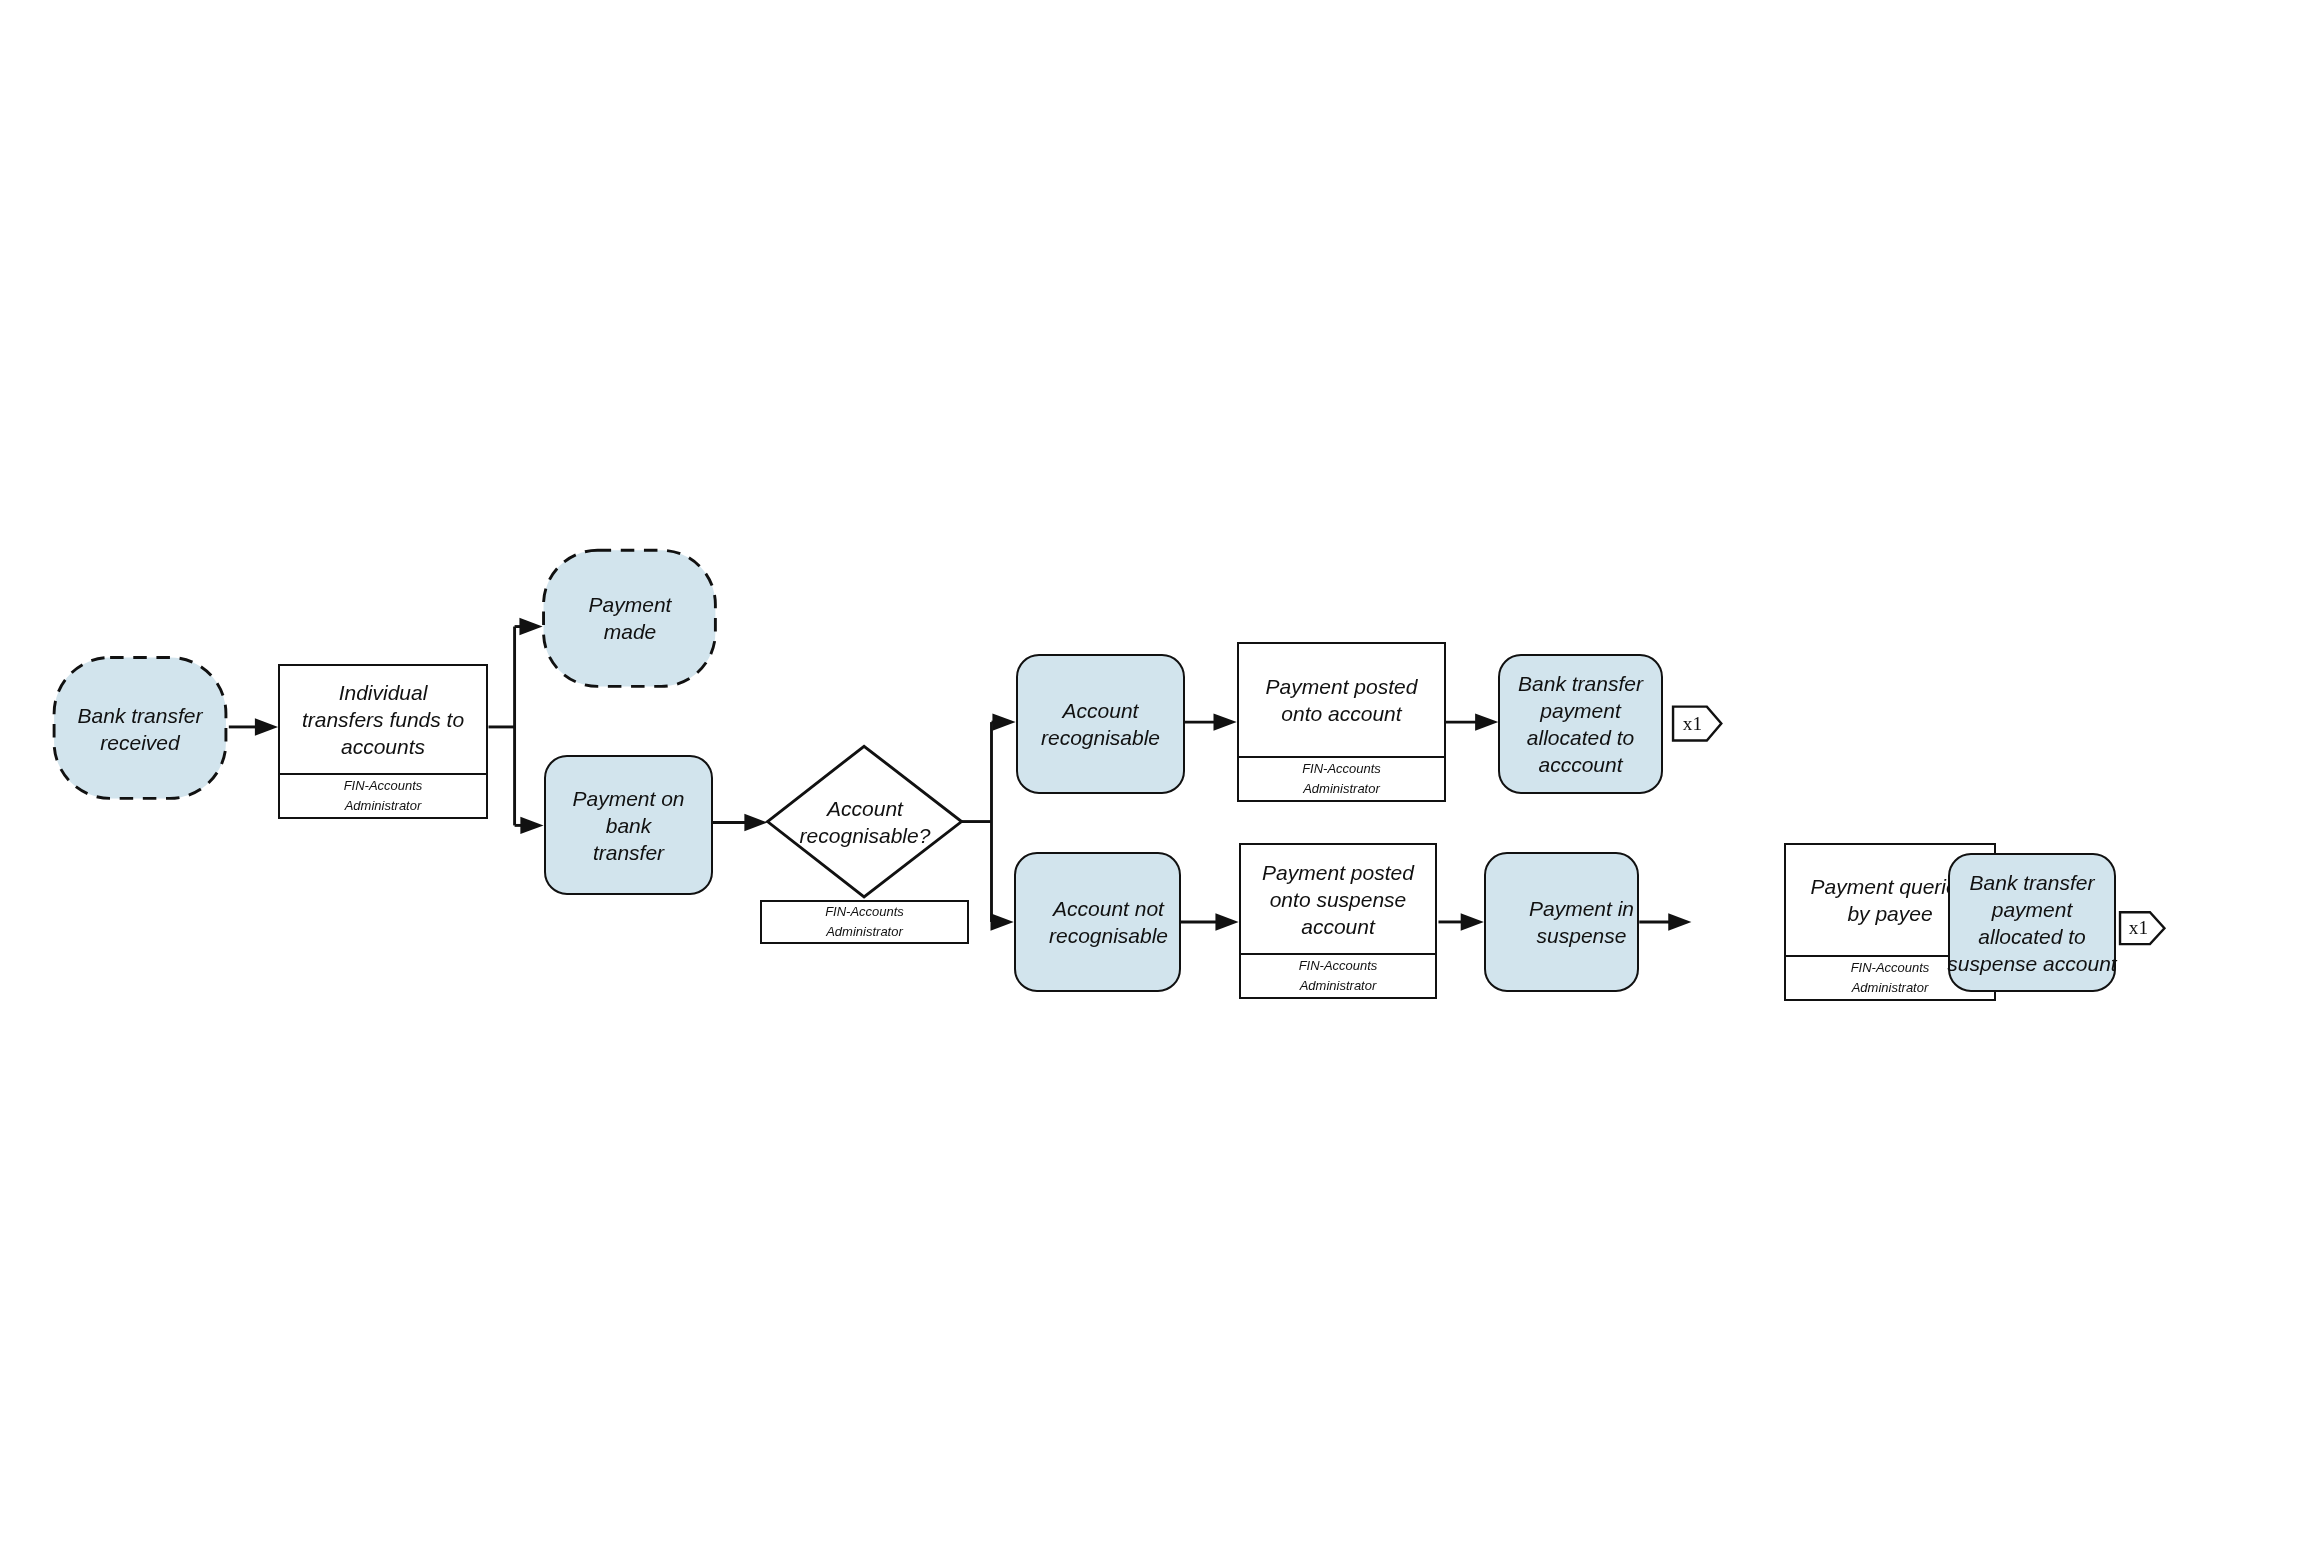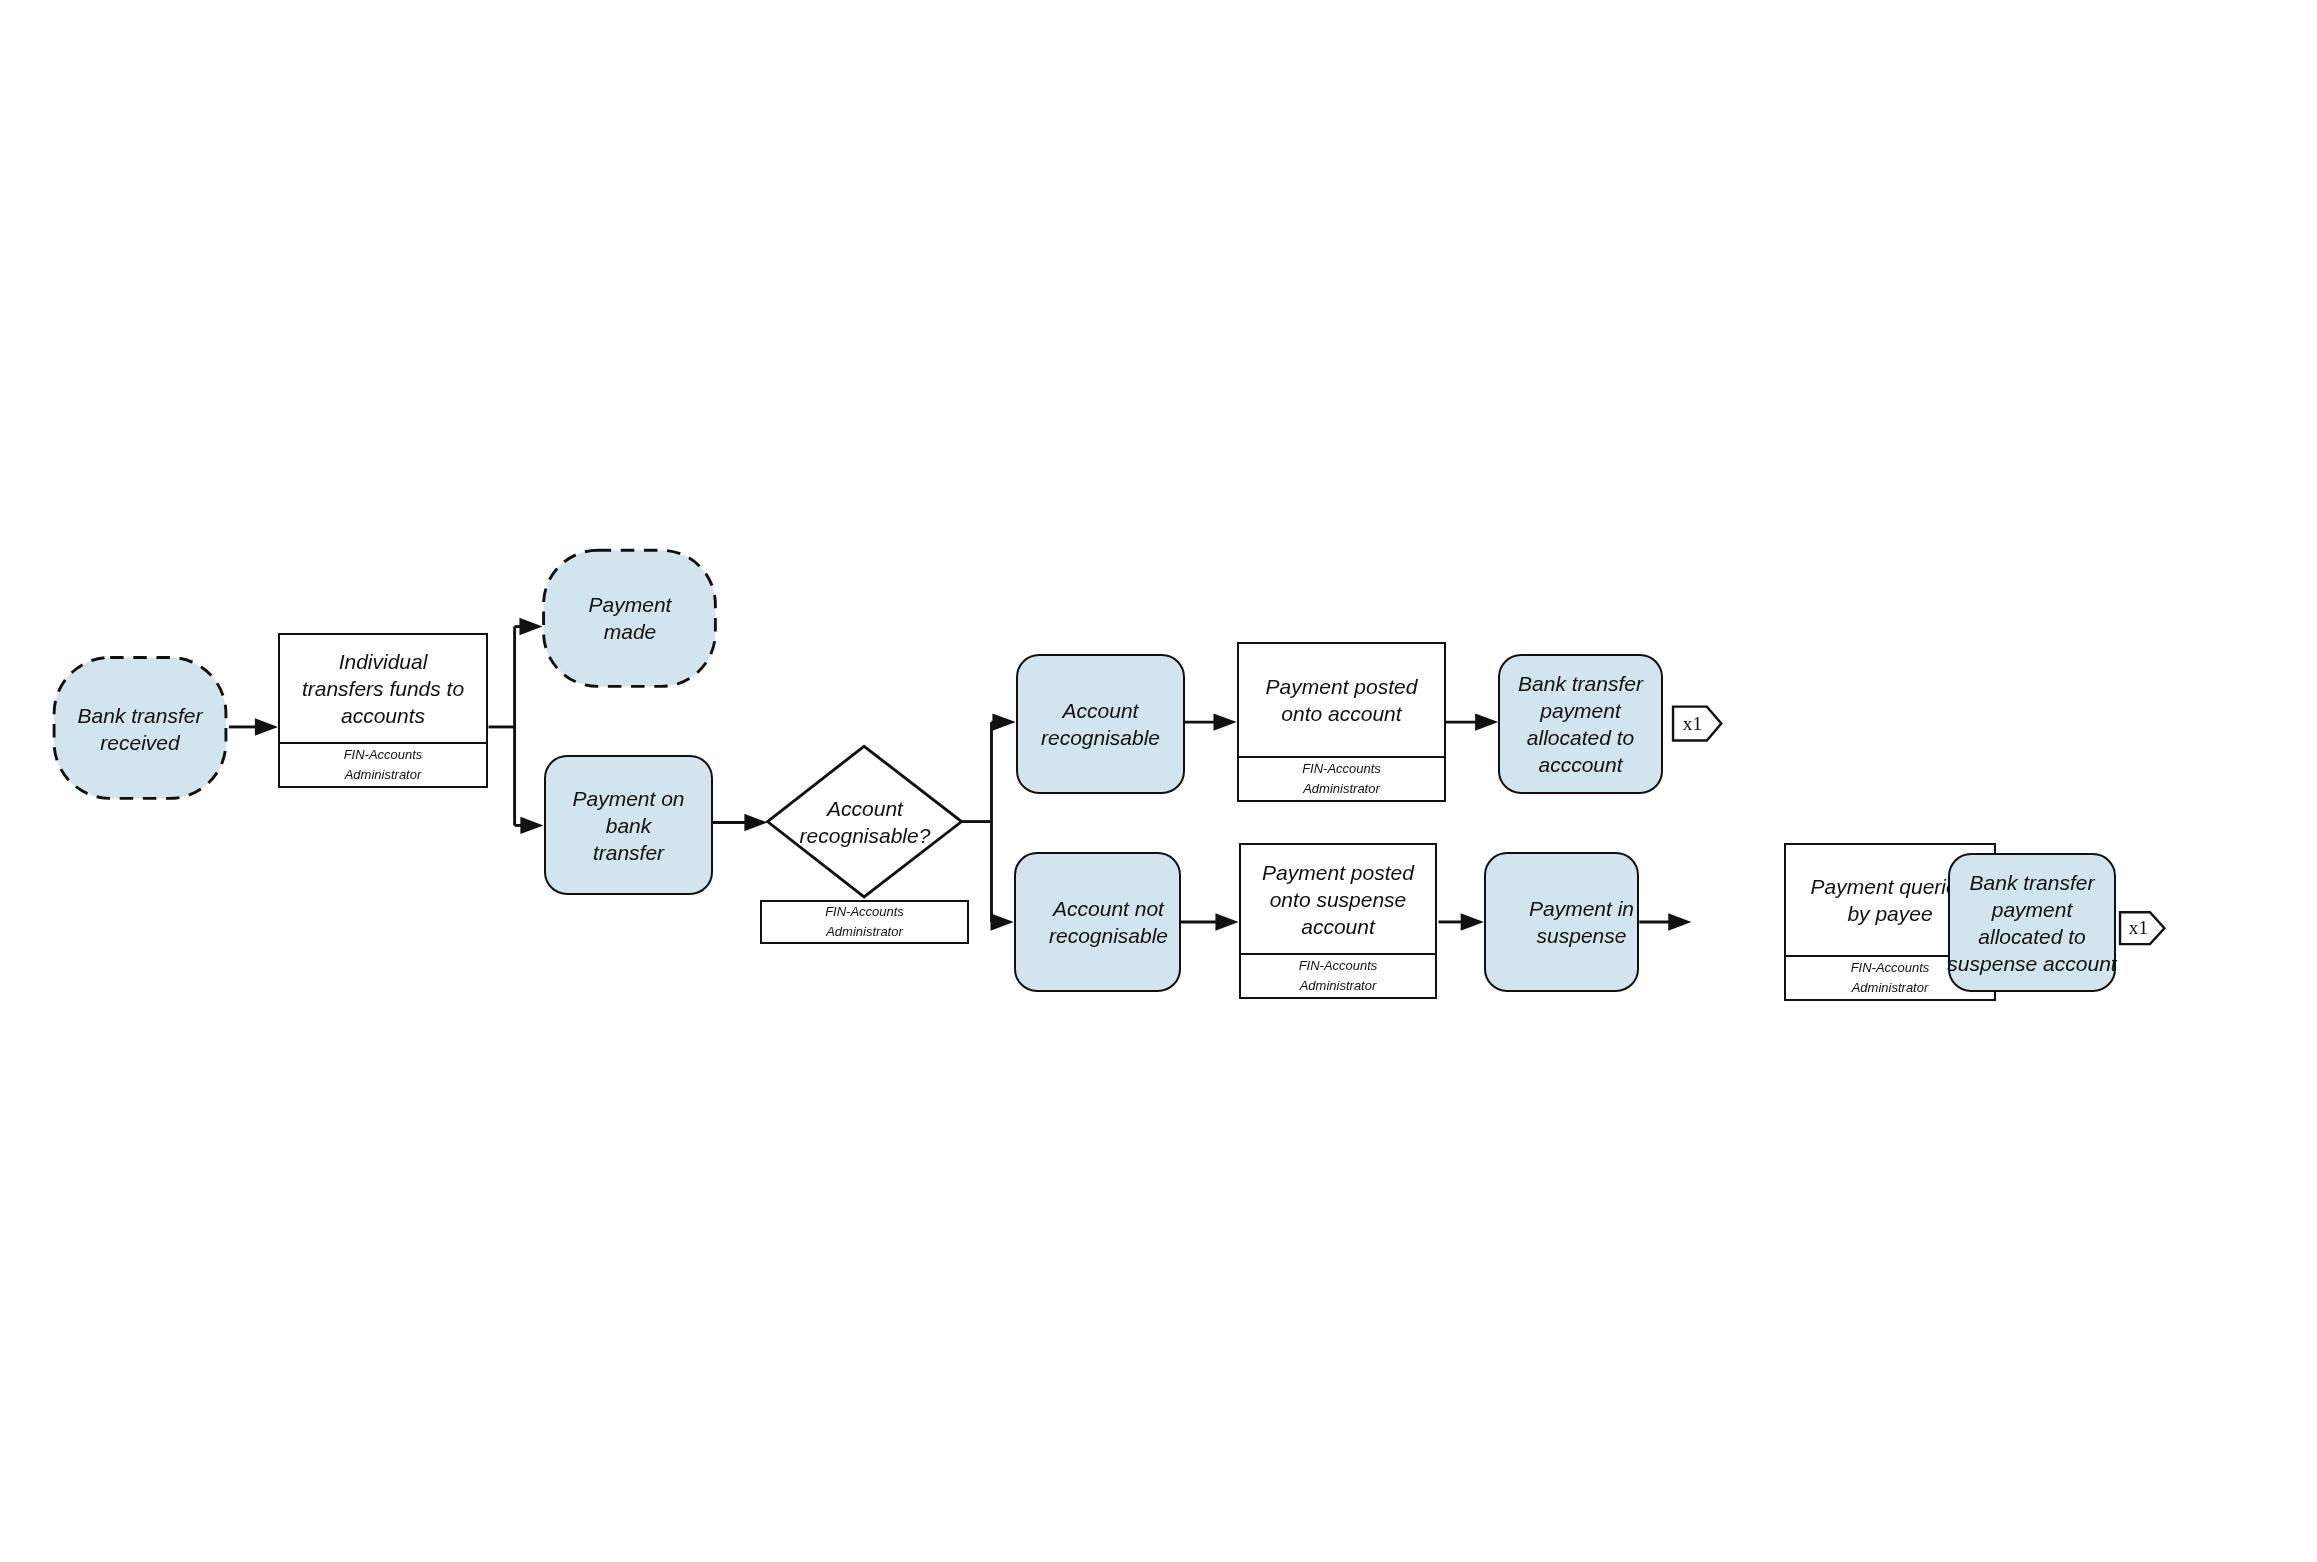--- a/index.html
+++ b/index.html
@@ -62,21 +62,21 @@
     <polygon points="795,851 895,773 996,851 895,929" fill="#ffffff" stroke="#111111" stroke-width="3"></polygon>
     <polygon points="1733,732 1768,732 1783,749.5 1768,767 1733,767" fill="#ffffff" stroke="#111111" stroke-width="2.5"></polygon>
     <polygon points="2196,945 2227,945 2242,961.5 2227,978 2196,978" fill="#ffffff" stroke="#111111" stroke-width="2.5"></polygon>
   </svg>
 
   <div class="overlay-label" style="left:54px;top:658px;width:172px;height:141px;">
     <div class="node-label">Bank transfer
 received</div>
   </div>
 
-  <div class="task" style="left:278px;top:633px;width:210px;height:155px;">
+  <div class="task" style="left:278px;top:664px;width:210px;height:155px;">
     <div class="task-main">
       <div class="node-label">Individual
 transfers funds to
 accounts</div>
     </div>
     <div class="task-role">
       <div class="role-label">FIN-Accounts
 Administrator</div>
     </div>
   </div>

